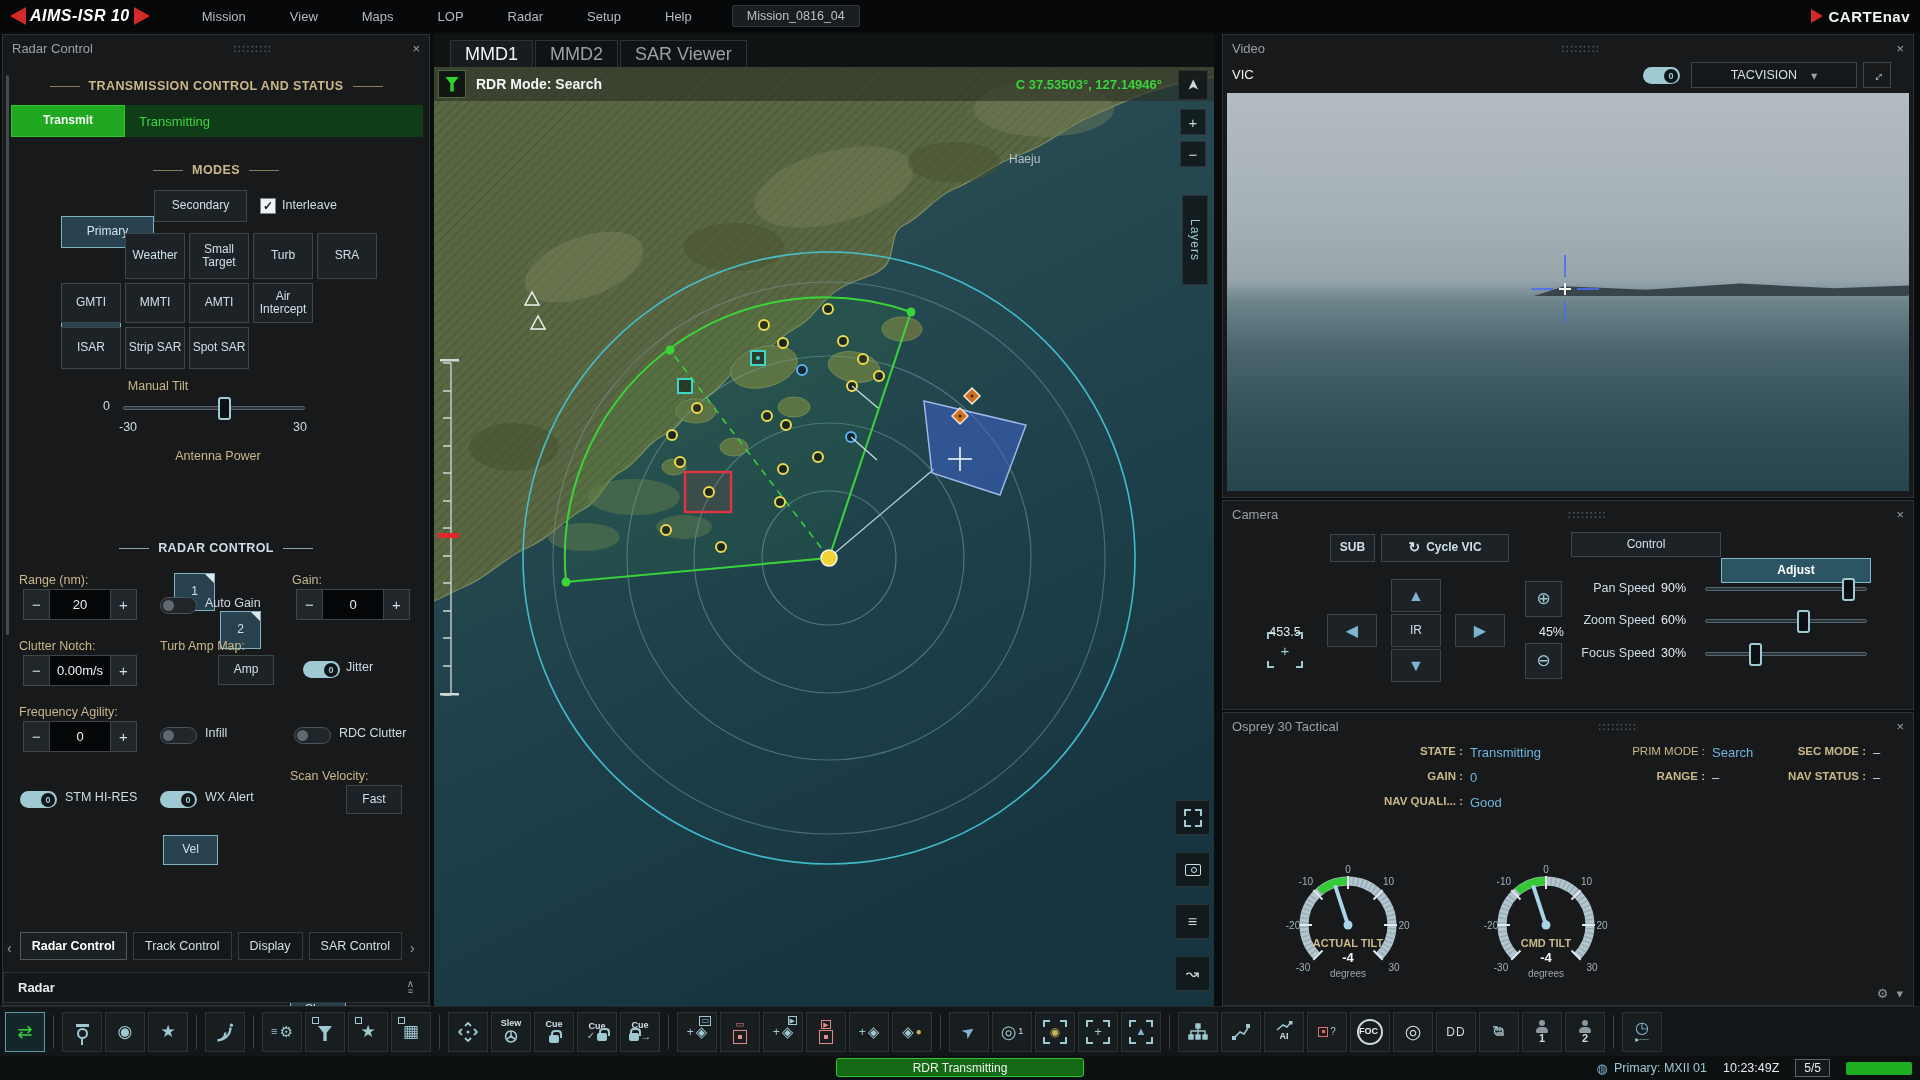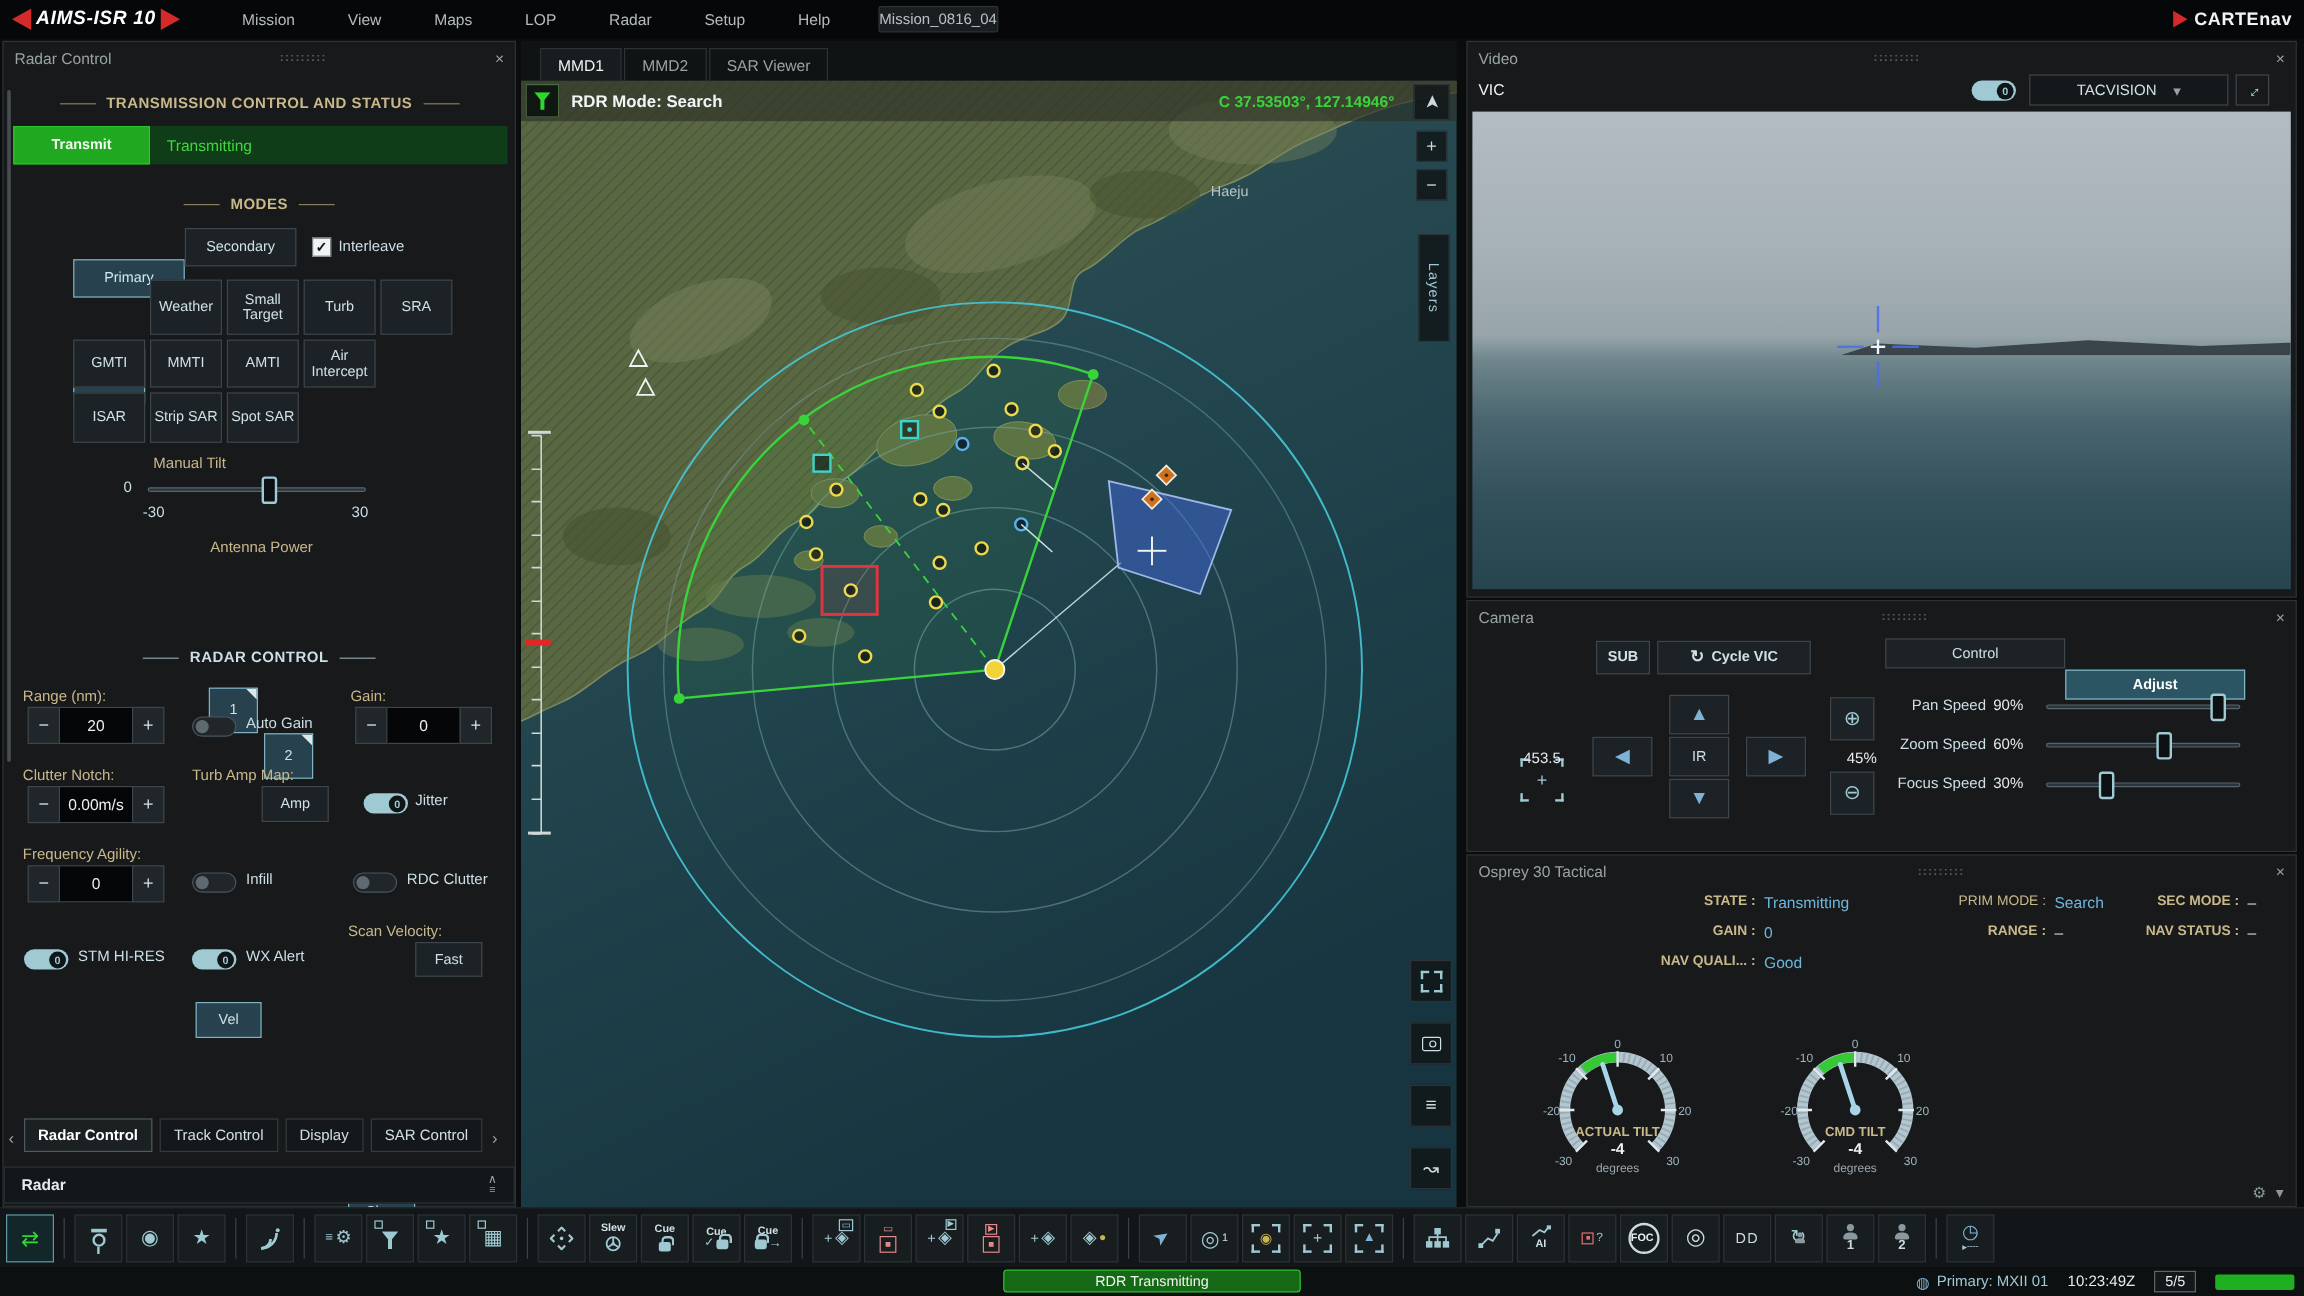--- a/index.html
+++ b/index.html
@@ -6,21 +6,21 @@
 html,body{width:1920px;height:1080px;background:#0a0c0d;font-family:"Liberation Sans",sans-serif;color:#cfe0e6;overflow:hidden}
 body{position:relative}
 .abs{position:absolute}
 
 .menubar{position:absolute;left:0;top:0;width:1920px;height:32px;background:#060708;display:flex;align-items:center;padding:0 10px;gap:0}
 .logo{display:flex;align-items:center;gap:4px;margin-right:30px}
 .logo .tri-l{width:0;height:0;border-top:9px solid transparent;border-bottom:9px solid transparent;border-right:16px solid #d42a2a}
 .logo .tri-r{width:0;height:0;border-top:9px solid transparent;border-bottom:9px solid transparent;border-left:16px solid #d42a2a}
 .logo .lg-txt{font-size:16px;font-weight:bold;font-style:italic;color:#fff;letter-spacing:.5px}
 .menu-item{font-size:13px;color:#b2bcc0;padding:0 22px;height:32px;display:flex;align-items:center}
-.mission-tab{margin-left:18px;background:#1a1e20;border:1px solid #2e3538;border-radius:2px;padding:3px 0;font-size:12.5px;color:#b8c2c6}
+.mission-tab{margin-left:18px;background:#1a1e20;border:1px solid #2e3538;border-radius:2px;padding:3px 14px;font-size:12.5px;color:#b8c2c6}
 .brand{margin-left:auto;display:flex;align-items:center;gap:5px}
 .brand .bmark{width:0;height:0;border-top:7px solid transparent;border-bottom:7px solid transparent;border-left:12px solid #d42a2a}
 .brand .btxt{font-size:15px;font-weight:bold;color:#f0f4f4;letter-spacing:.5px}
 
 .panel{position:absolute;background:#17191b;border:1px solid #2c3236}
 .phead{height:26px;display:flex;align-items:center;padding:0 9px;color:#98a2a6;font-size:13px;gap:8px}
 .pdots{flex:1;text-align:center;color:#545e62;font-size:10px;letter-spacing:1px;font-weight:bold}
 .pclose{color:#9aa4a8;font-size:13px}
 .hdr{display:flex;align-items:center;justify-content:center;gap:9px;font-size:12.5px;font-weight:bold;color:#c9b88a;letter-spacing:.4px}
 .hdr .ln{height:1px;background:#8a7d5a;width:30px}
@@ -42,21 +42,21 @@
 .toggle.on{background:#9fcad3}
 .toggle.on .knob{position:absolute;right:2px;top:1.5px;width:14px;height:14px;border-radius:50%;background:#101518;color:#9fcad3;font-size:9px;font-weight:bold;display:flex;align-items:center;justify-content:center}
 .chk{width:16px;height:16px;background:#f0f4f4;border:1px solid #7a8488;display:flex;align-items:center;justify-content:center;color:#14181a;font-size:12px;font-weight:bold}
 
 .slider{position:absolute;height:4px;background:#2a343a;border:1px solid #55656e;border-radius:2px}
 .sknob{position:absolute;top:-10px;width:13px;height:23px;background:#0c1012;border:2px solid #9fcad3;border-radius:3px}
 
 .ltab{height:28px;padding:0 11px;display:flex;align-items:center;font-size:12.5px;color:#cfe0e6;background:#15181a;border:1px solid #343c40}
 .ltab.act{color:#fff;border-color:#4e5a60;background:#1b2022;font-weight:bold}
 
-.mtab{height:27px;padding:0 14px;display:flex;align-items:center;font-size:13px;color:#98a2a6;background:#101314;border:1px solid #2c3236;border-bottom:none}
+.mtab{height:27px;padding:0 14px;display:flex;align-items:center;font-size:18px;color:#98a2a6;background:#101314;border:1px solid #2c3236;border-bottom:none}
 .mtab.act{color:#f0f4f4;background:#181c1e}
 
 .crn{position:relative;display:flex;align-items:center;justify-content:center;background:linear-gradient(#9ec8d2,#9ec8d2) left top/7px 2px,linear-gradient(#9ec8d2,#9ec8d2) left top/2px 7px,linear-gradient(#9ec8d2,#9ec8d2) right top/7px 2px,linear-gradient(#9ec8d2,#9ec8d2) right top/2px 7px,linear-gradient(#9ec8d2,#9ec8d2) left bottom/7px 2px,linear-gradient(#9ec8d2,#9ec8d2) left bottom/2px 7px,linear-gradient(#9ec8d2,#9ec8d2) right bottom/7px 2px,linear-gradient(#9ec8d2,#9ec8d2) right bottom/2px 7px;background-repeat:no-repeat}
 
 .funnel{width:14px;height:15px;background:#9ec8d2;clip-path:polygon(0 0,100% 0,62% 45%,62% 100%,38% 100%,38% 45%)}
 .funnel.green{background:#2fd42f}
 .lock{position:relative;width:10px;height:8px;background:#9ec8d2;border-radius:2px;margin-top:5px}
 .lock::before{content:'';position:absolute;top:-5px;left:1.5px;width:7px;height:6px;border:2px solid #9ec8d2;border-bottom:none;border-radius:4px 4px 0 0}
 .badge{position:absolute;top:4px;left:6px;width:7px;height:7px;border:1.5px solid #9ec8d2;background:#171c1e}
 .pinico{width:11px;height:11px;border:2px solid #9ec8d2;border-radius:50%;position:relative;margin-top:3px}

